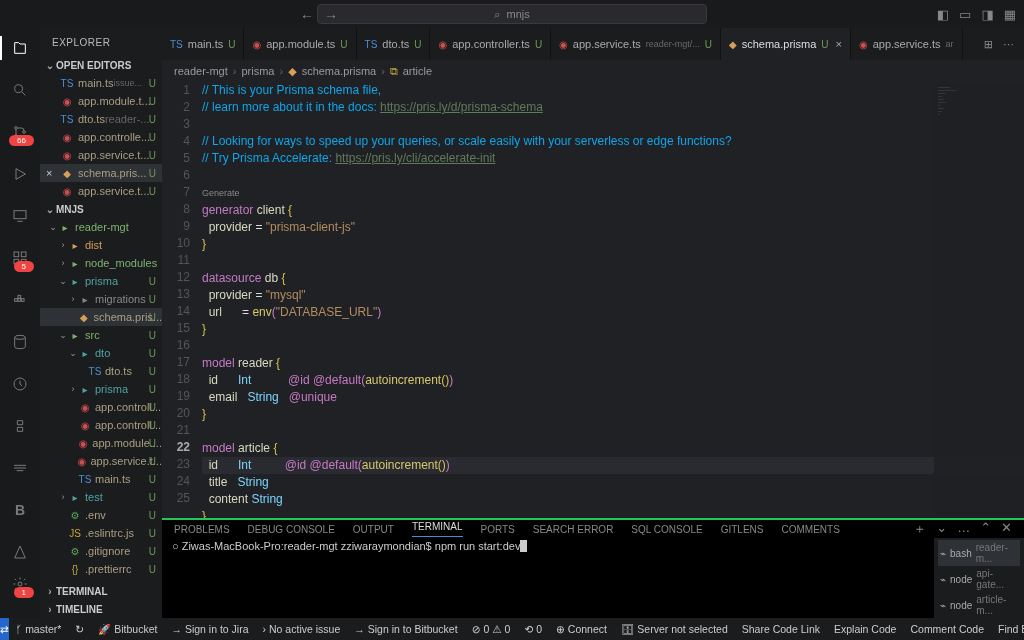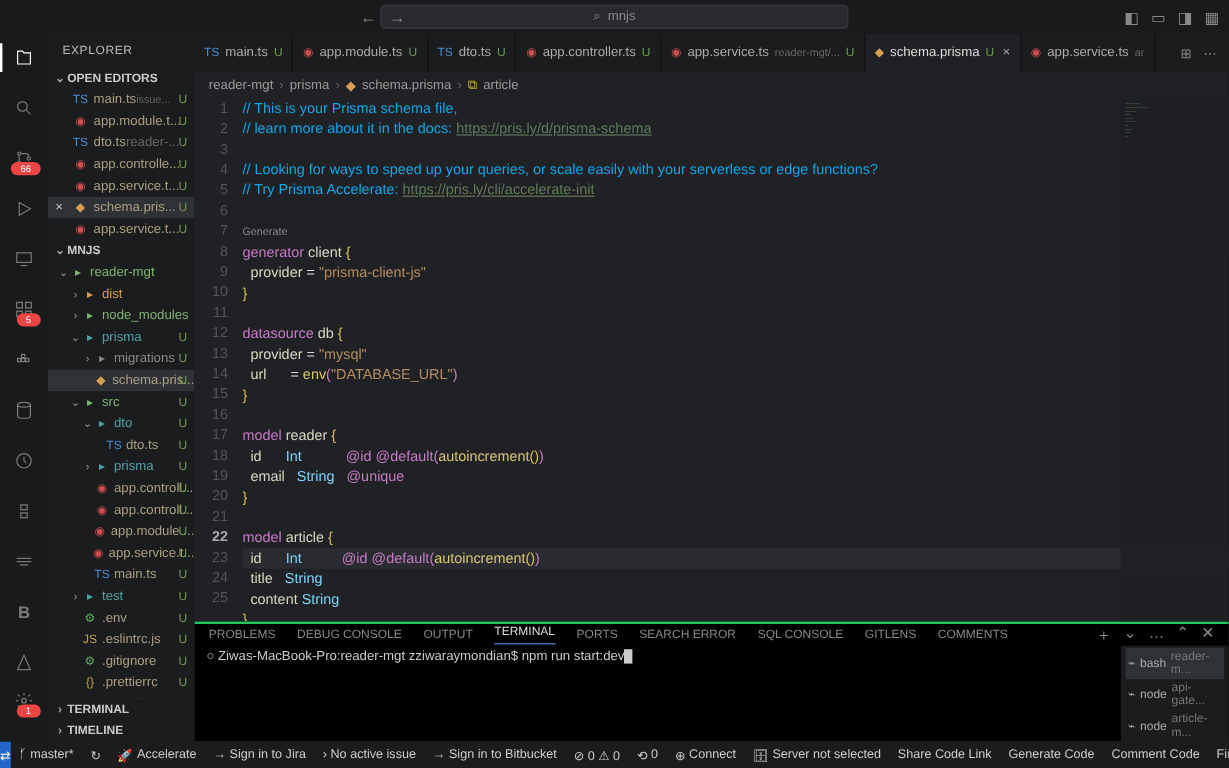--- a/index.html
+++ b/index.html
@@ -433,28 +433,28 @@
           </div>
       </div>
     </div>
   </div>
 </div>
 
 <div class="statusbar">
   <div class="sb-remote">⇄</div>
   <div class="sb-item">ᚶ <span>master*</span></div>
   <div class="sb-item">↻</div>
-  <div class="sb-item">🚀 <span>Accelerate</span></div>
+  <div class="sb-item">🚀 <span>Bitbucket</span></div>
   <div class="sb-item">→ <span>Sign in to Jira</span></div>
   <div class="sb-item">› <span>No active issue</span></div>
   <div class="sb-item">→ <span>Sign in to Bitbucket</span></div>
   <div class="sb-item">⊘ <span>0 ⚠ 0</span></div>
   <div class="sb-item">⟲ <span>0</span></div>
   <div class="sb-item">⊕ <span>Connect</span></div>
   <div class="sb-item">🗄 <span>Server not selected</span></div>
   <div class="sb-right">
     <div class="sb-item">Share Code Link</div>
-    <div class="sb-item">Generate Code</div>
+    <div class="sb-item">Explain Code</div>
     <div class="sb-item">Comment Code</div>
     <div class="sb-item">Find Bugs</div>
 
   </div>
 </div>
 
 </body></html>

